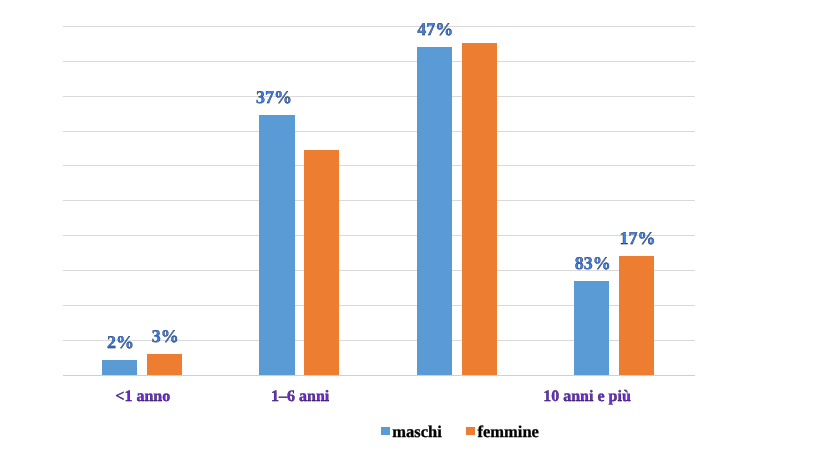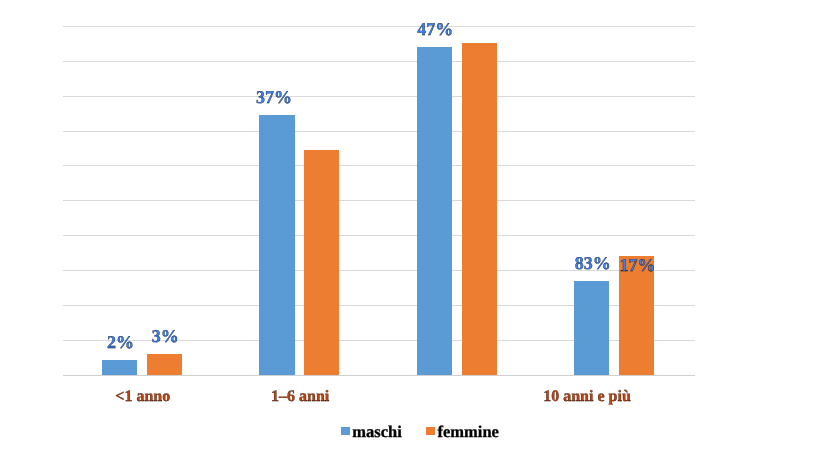--- a/index.html
+++ b/index.html
@@ -68,38 +68,39 @@
     text-align: center;
     white-space: nowrap;
   }
   .catlabel {
     position: absolute;
     -webkit-text-stroke: 0.3px #000000;
     font-family: "Liberation Serif", serif;
     font-weight: bold;
     font-size: 16px;
     line-height: 16px;
-    color: #c2410c;
+    color: #6d28d9;
     text-align: center;
     white-space: nowrap;
   }
   .legend {
     position: absolute;
     left: 0;
     top: 0;
     width: 827px;
     height: 462px;
     font-size: 0;
     pointer-events: none;
   }
   .legend-item {
     position: absolute;
     top: 424px;
     white-space: nowrap;
     pointer-events: auto;
+    margin-left: 40px;
   }
   .legend-swatch {
     position: absolute;
     left: 0;
     top: 2.9px;
     width: 9px;
     height: 8.2px;
   }
   .legend-label {
     display: inline-block;
@@ -143,21 +144,21 @@
     <div class="dlabel" style="left: 224px; top: 87.9444px; width: 100px;">37%</div>
     <div class="bar" style="left: 304.2px; top: 149.804px; width: 35.3px; height: 225.196px; background: rgb(237, 125, 49);"></div>
 
     <div class="bar" style="left: 416.7px; top: 47.316px; width: 35.3px; height: 327.684px; background: rgb(91, 155, 213);"></div>
     <div class="dlabel" style="left: 385.25px; top: 20.316px; width: 100px;">47%</div>
     <div class="bar" style="left: 461.6px; top: 43.1328px; width: 35.3px; height: 331.867px; background: rgb(237, 125, 49);"></div>
 
     <div class="bar" style="left: 574.1px; top: 280.878px; width: 35.3px; height: 94.122px; background: rgb(91, 155, 213);"></div>
     <div class="dlabel" style="left: 542.65px; top: 253.878px; width: 100px;">83%</div>
     <div class="bar" style="left: 619px; top: 256.476px; width: 35.3px; height: 118.524px; background: rgb(237, 125, 49);"></div>
-    <div class="dlabel" style="left: 587.55px; top: 229.476px; width: 100px; margin-top: 27px;">17%</div>
+    <div class="dlabel" style="left: 587.55px; top: 229.476px; width: 100px;">17%</div>
   </div>
 
   <div class="cat-layer" id="cats">
     <div class="catlabel" style="left:52.80px;top:389px;width:180px">&lt;1 anno</div>
     <div class="catlabel" style="left:210.20px;top:389px;width:180px">1–6 anni</div>
     <div class="catlabel" style="left:497px;top:389px;width:180px">10 anni e più</div>
   </div>
 
   <div class="legend" id="legend">
     <span class="legend-item" style="left:341.10px"><span class="legend-swatch" style="background:#5B9BD5"></span><span class="legend-label">maschi</span></span>

